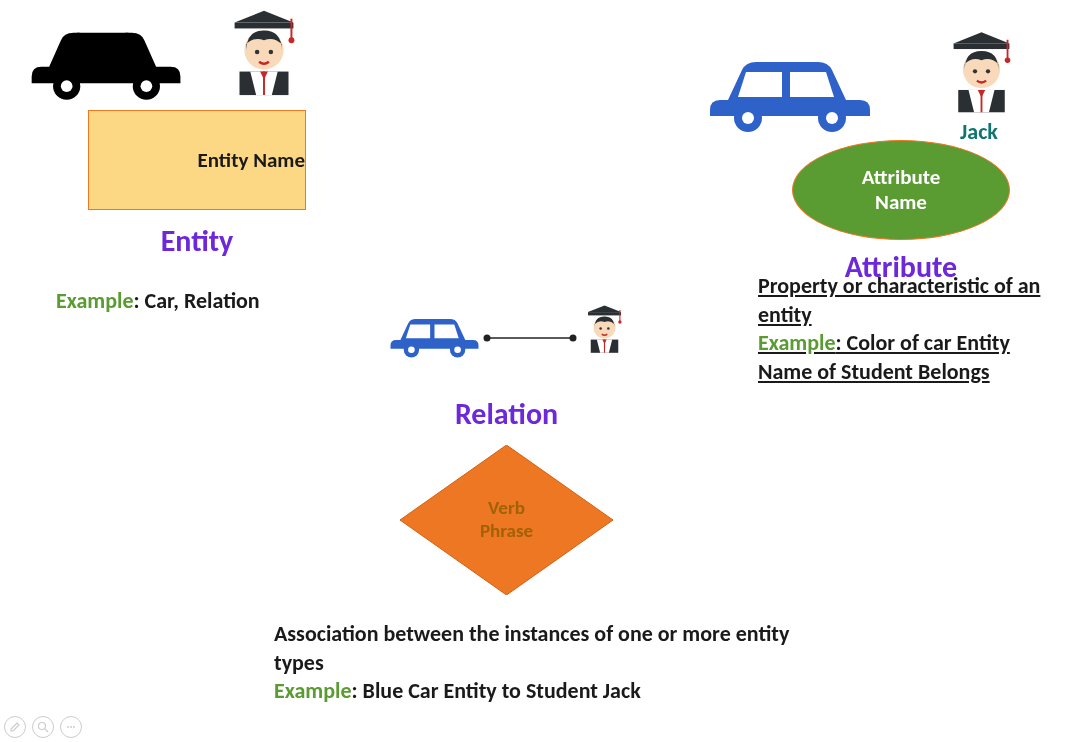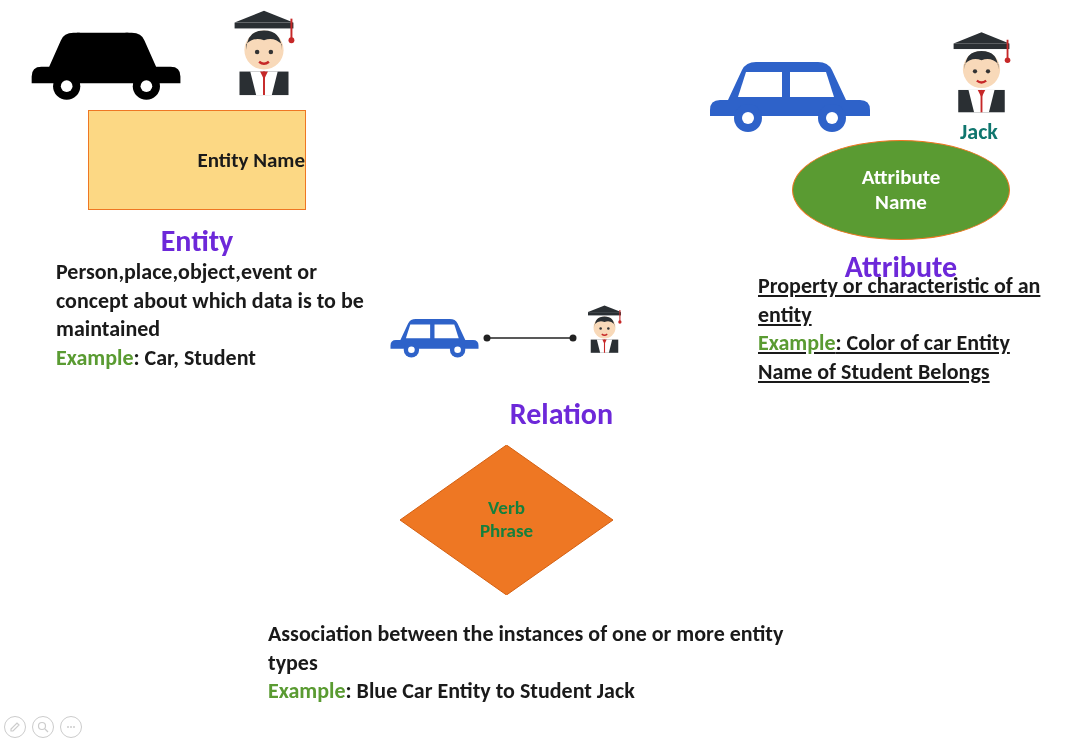--- a/index.html
+++ b/index.html
@@ -40,42 +40,42 @@
   .diamond-wrap {
     left: 400px; top: 445px;
     width: 213px; height: 150px;
     display: flex; align-items: center; justify-content: center;
   }
   .diamond-shape {
     position: absolute; left: 0; top: 0; width: 100%; height: 100%;
   }
   .diamond-text {
     position: relative; z-index: 2;
-    font-weight: bold; font-size: 19px; color: #15803d;
+    font-weight: bold; font-size: 19px; color: #a16207;
     text-align: center; line-height: 1.2;
   }
 
   .section-label {
     color: #6d28d9;
     font-weight: bold;
     font-size: 30px;
     text-align: center;
   }
   .entity-label { left: 88px; top: 222px; width: 218px; }
-  .relation-label { left: 400px; top: 395px; width: 213px; text-align: right; }
+  .relation-label { left: 400px; top: 395px; width: 213px; }
   .attribute-label { left: 792px; top: 248px; width: 218px; }
   .jack-label { color: #0f766e; font-weight: bold; font-size: 22px; left: 960px; top: 118px; }
 
   .desc {
     font-size: 22px; font-weight: bold; line-height: 1.3; color: #1a1a1a;
   }
   .desc .ex { color: #5a9b32; }
   .desc-entity { left: 56px; top: 258px; width: 310px; }
   .desc-attr   { left: 758px; top: 272px; width: 310px; text-decoration: underline; }
-  .desc-rel    { left: 268px; top: 620px; width: 540px; }
+  .desc-rel    { left: 274px; top: 620px; width: 540px; }
 
   
   .tool-icon {
     width: 22px; height: 22px; border: 1.5px solid #ccc;
     border-radius: 50%; display: flex; align-items: center; justify-content: center;
     color: #ccc; font-size: 11px;
   }
   .toolbar { left: 4px; bottom: 4px; display: flex; gap: 6px; }
 
   
@@ -113,22 +113,22 @@
 </svg>
 </div>
 
 <div class="abs entity-box">
   <span>Entity Name</span>
 </div>
 
 <div class="abs section-label entity-label">Entity</div>
 
 <div class="abs desc desc-entity">
-  <span>Person,place,object,event or concept about which data is to be maintained</span><br>
-  <span class="ex">Example</span><span>: Car, Student</span>
+  <br>
+  <span class="ex">Example</span><span>: Car, Relation</span>
 </div>
 
 <div class="abs" style="left:700px; top:42px;">
 <svg width="180" height="90" viewBox="0 0 180 90">
   <path fill="#2e62c9" d="M28 58 L42 28 Q46 20 56 20 L118 20 Q128 20 132 28 L146 58 L160 58 Q170 58 170 68 L170 74 L10 74 L10 68 Q10 58 20 58 Z"></path>
   <path fill="#fff" d="M46 30 L82 30 L82 55 L38 55 Z"></path>
   <path fill="#fff" d="M90 30 L126 30 L134 55 L90 55 Z"></path>
   <circle cx="48" cy="76" r="14" fill="#2e62c9"></circle>
   <circle cx="48" cy="76" r="6" fill="#fff"></circle>
   <circle cx="132" cy="76" r="14" fill="#2e62c9"></circle>

